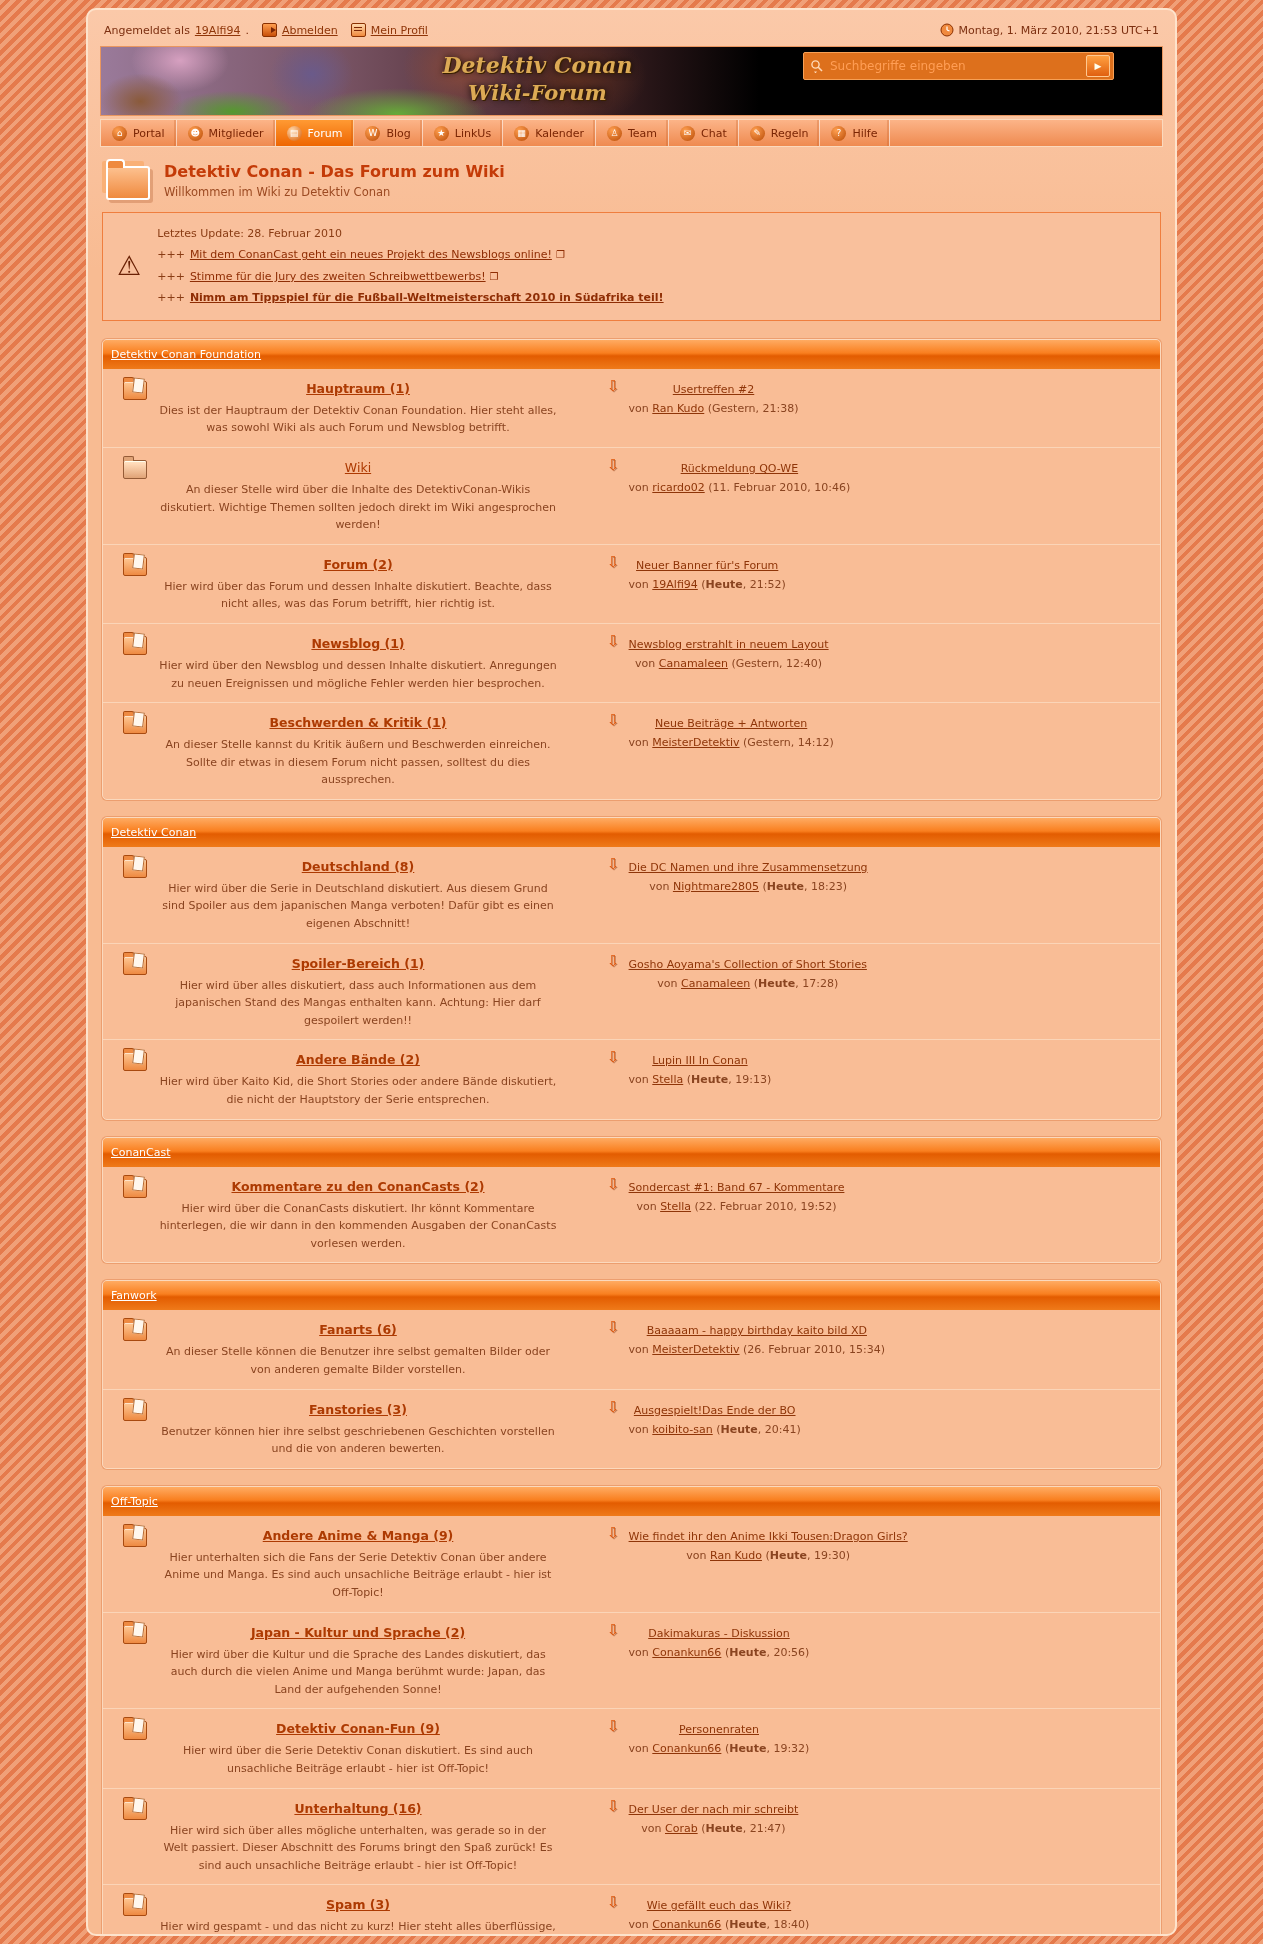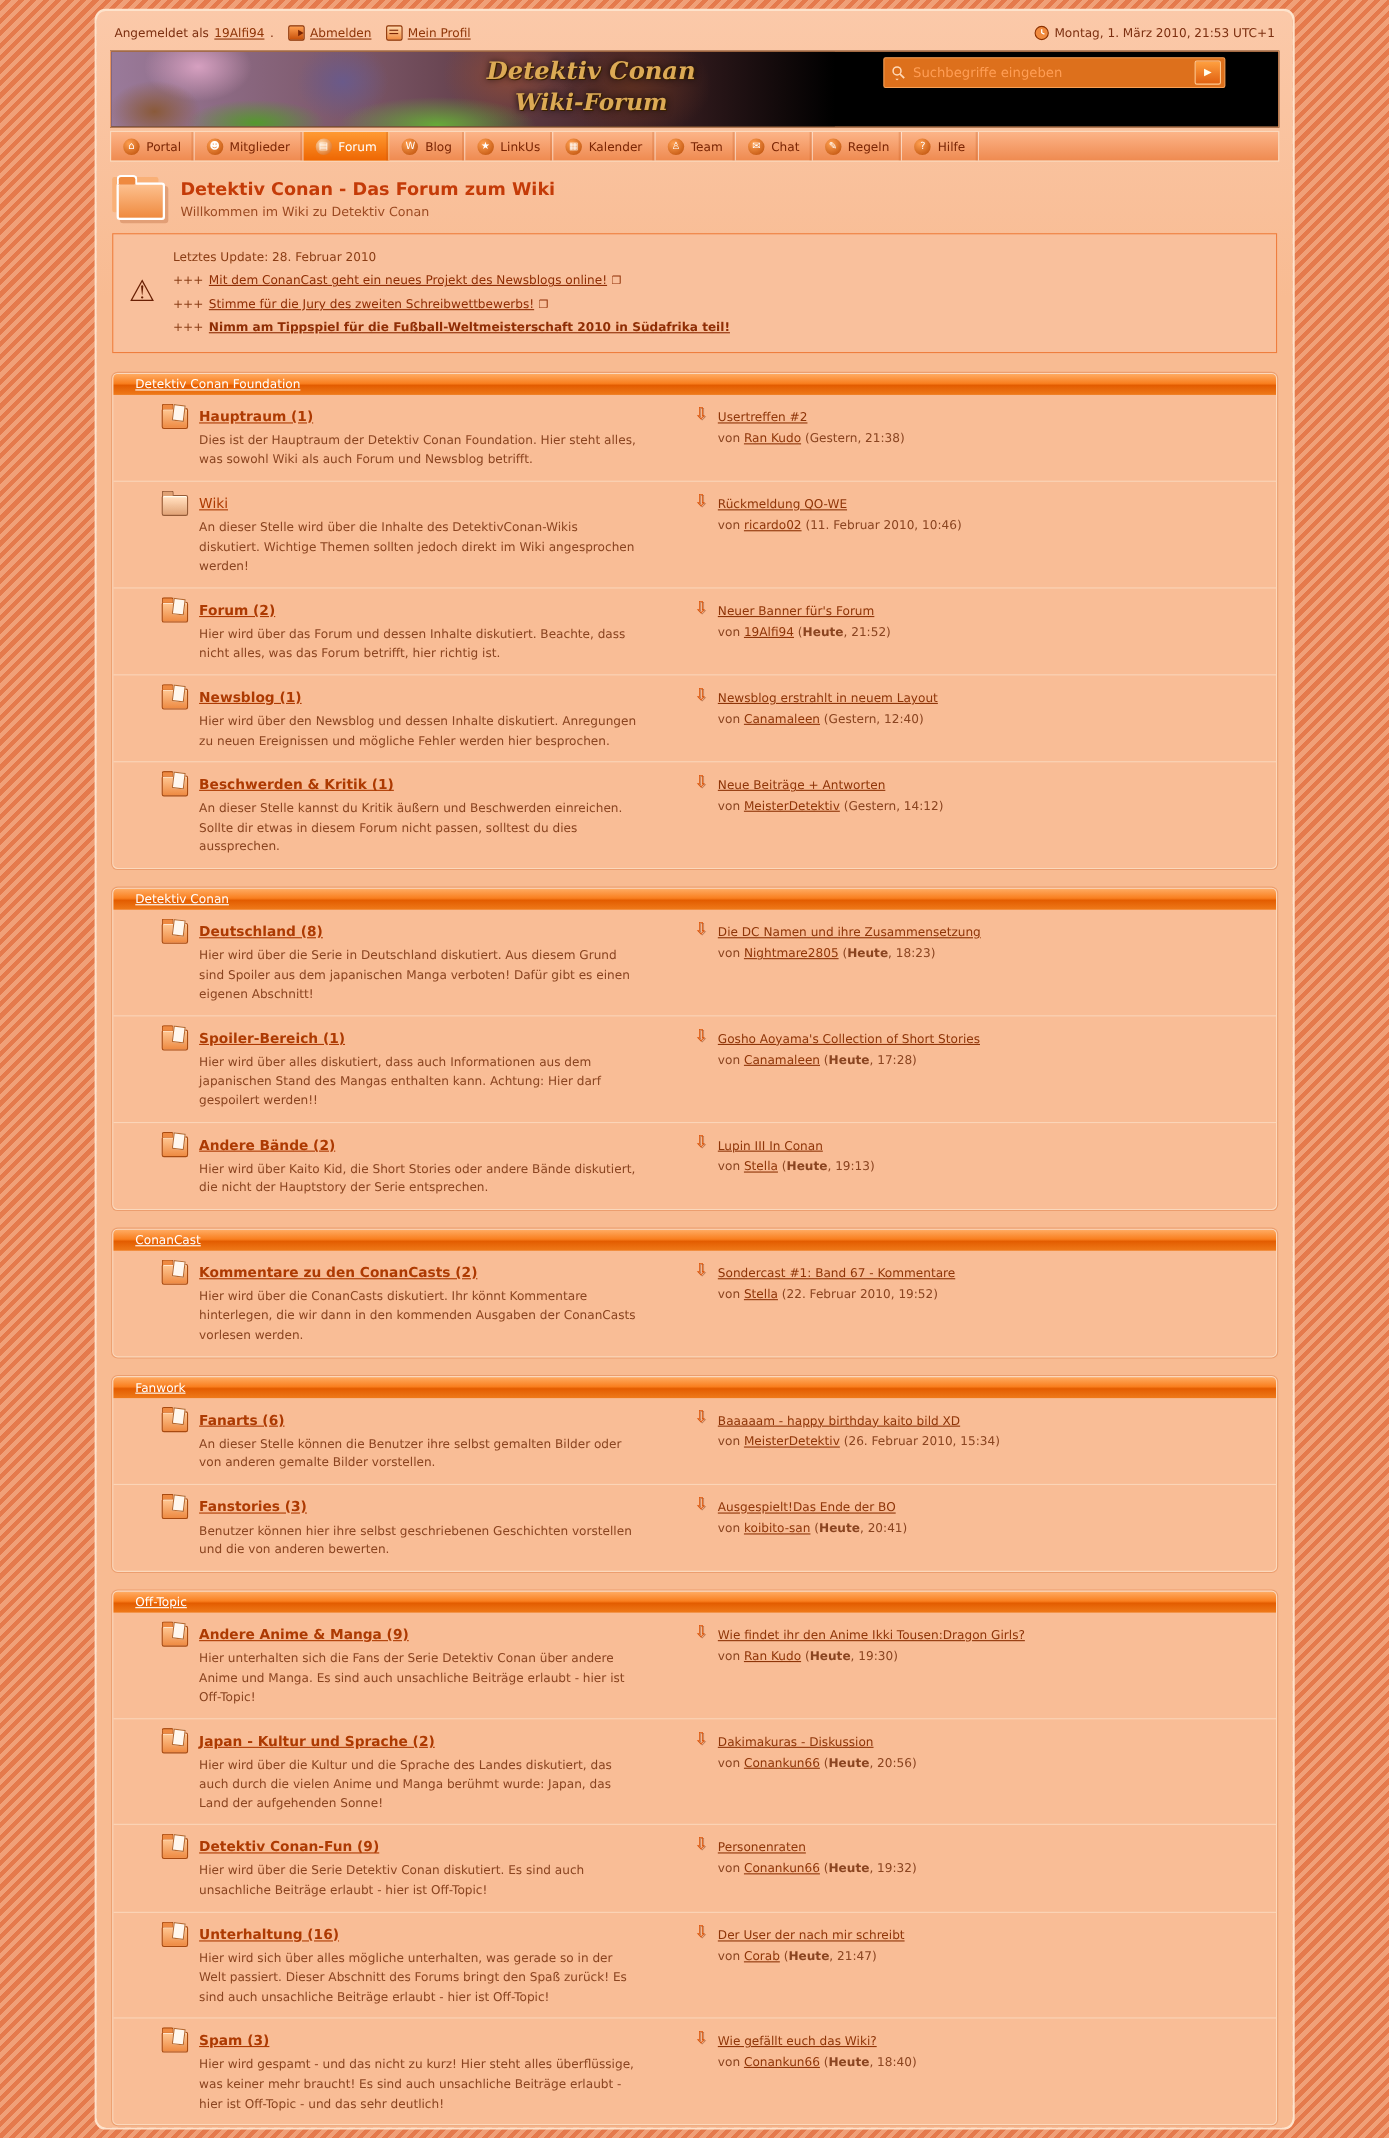--- a/index.html
+++ b/index.html
@@ -79,24 +79,24 @@
     padding:10px 14px 11px;display:flex;gap:16px;align-items:center;}
   .warn-ico{font-size:27px;color:#6a2004;line-height:1;}
   .news-lines{font-size:11px;color:#8a3c14;line-height:1.95;}
   .news-line .plus{margin-right:5px;}
   .news-link{color:#8f2d04;text-decoration:underline;}
   .news-line.bold .news-link{font-weight:bold;margin-top:34px;}
   .win-ico{color:#8f2d04;font-size:10px;margin-left:4px;text-decoration:none;display:inline-block;}
   
   .category{margin:0 2px 17px;border:1px solid #fbd9bd;border-radius:5px;background:#f9bd96;
     box-shadow:0 0 0 1px rgba(215,105,45,.35);overflow:hidden;}
-  .cat-header{height:19px;display:flex;align-items:center;padding:0 20px;
+  .cat-header{height:29px;display:flex;align-items:center;padding:0 8px;
     background:linear-gradient(#ffab62 0%,#f97f1f 45%,#e35c00 55%,#ef7a1a 100%);}
   .cat-header a{color:#fff;font-size:11px;text-decoration:underline;}
-  .row{display:flex;padding:9px 10px 10px 44px;border-top:1px solid #fbd5b8;}
+  .row{display:flex;padding:9px 10px 10px 20px;border-top:1px solid #fbd5b8;text-align:center;}
   .cat-header + .row{border-top:none;}
   .folder{flex:0 0 auto;position:relative;width:22px;height:17px;margin:3px 10px 0 0;
     background:linear-gradient(#ffc894,#ee8a42);border:1px solid #a84a10;border-radius:2px;
     box-shadow:inset 0 1px 0 rgba(255,255,255,.5);}
   .folder::before{content:"";position:absolute;top:-5px;left:-1px;width:9px;height:4px;
     background:#ee8a42;border:1px solid #a84a10;border-bottom:none;border-radius:2px 2px 0 0;}
   .folder::after{content:"";position:absolute;right:2px;top:-4px;width:9px;height:13px;
     background:#fff7ee;border:1px solid #b86a30;transform:rotate(7deg);}
   .folder.read{filter:saturate(.55) brightness(1.12);}
   .folder.read::after{display:none;}

